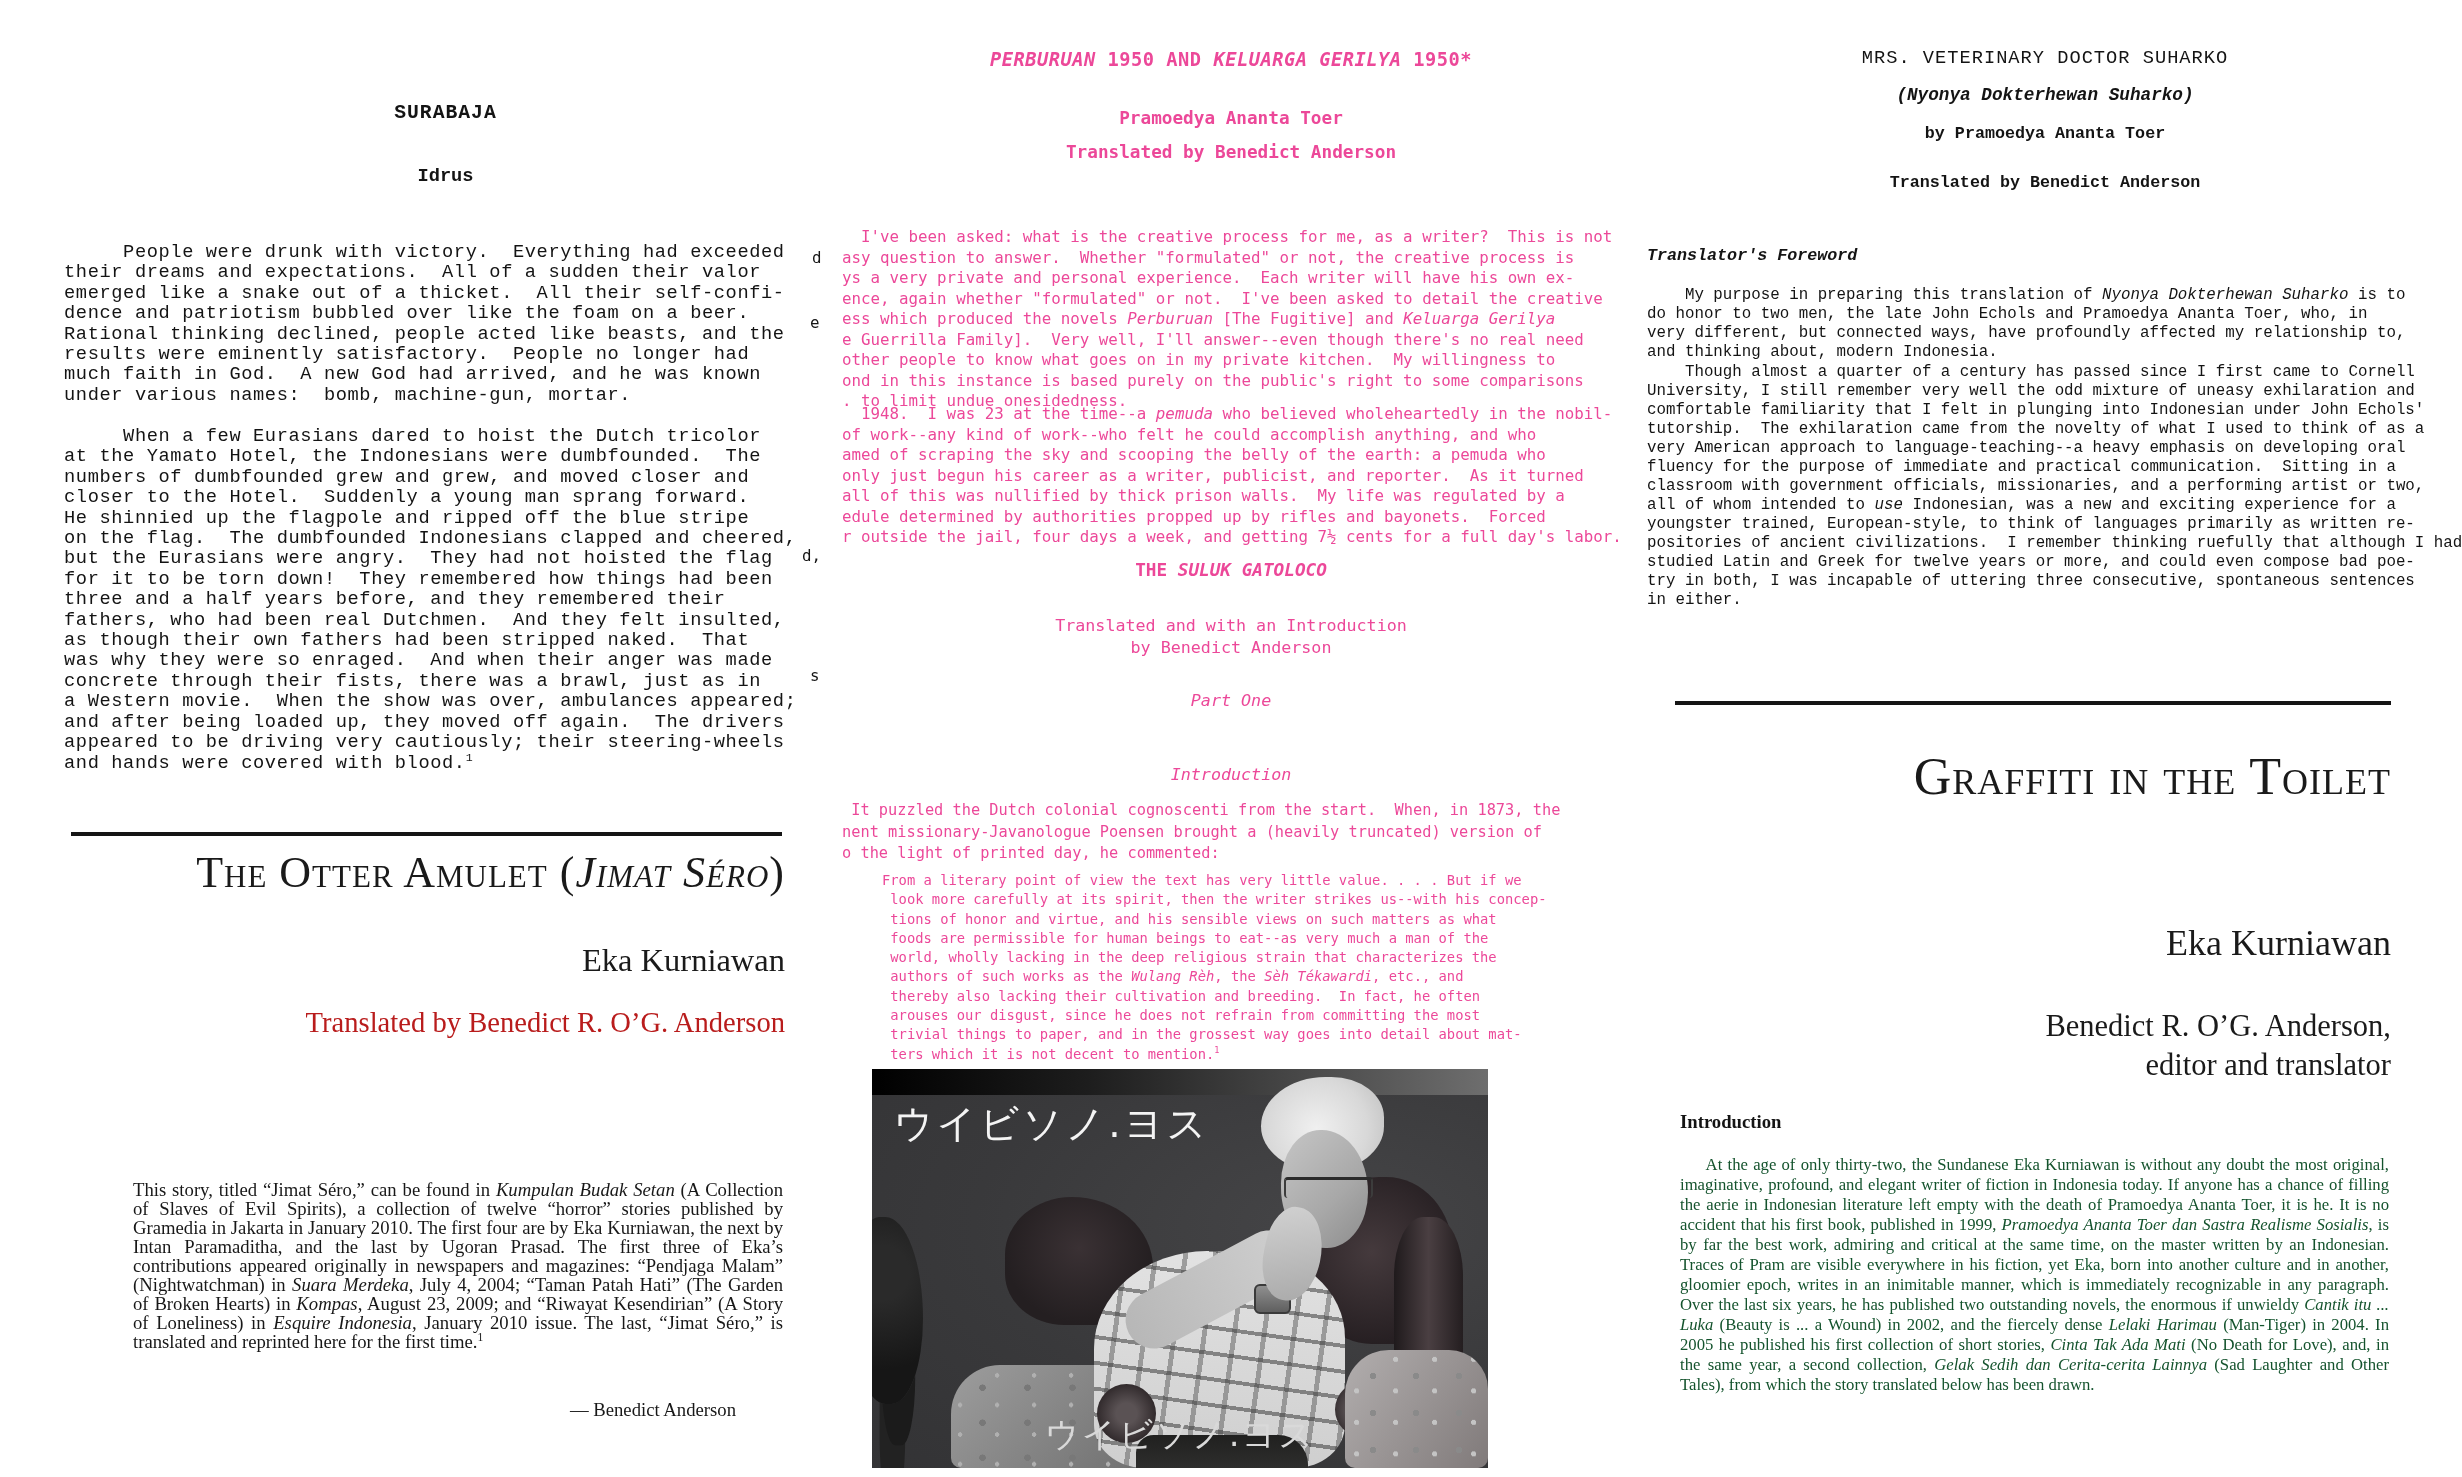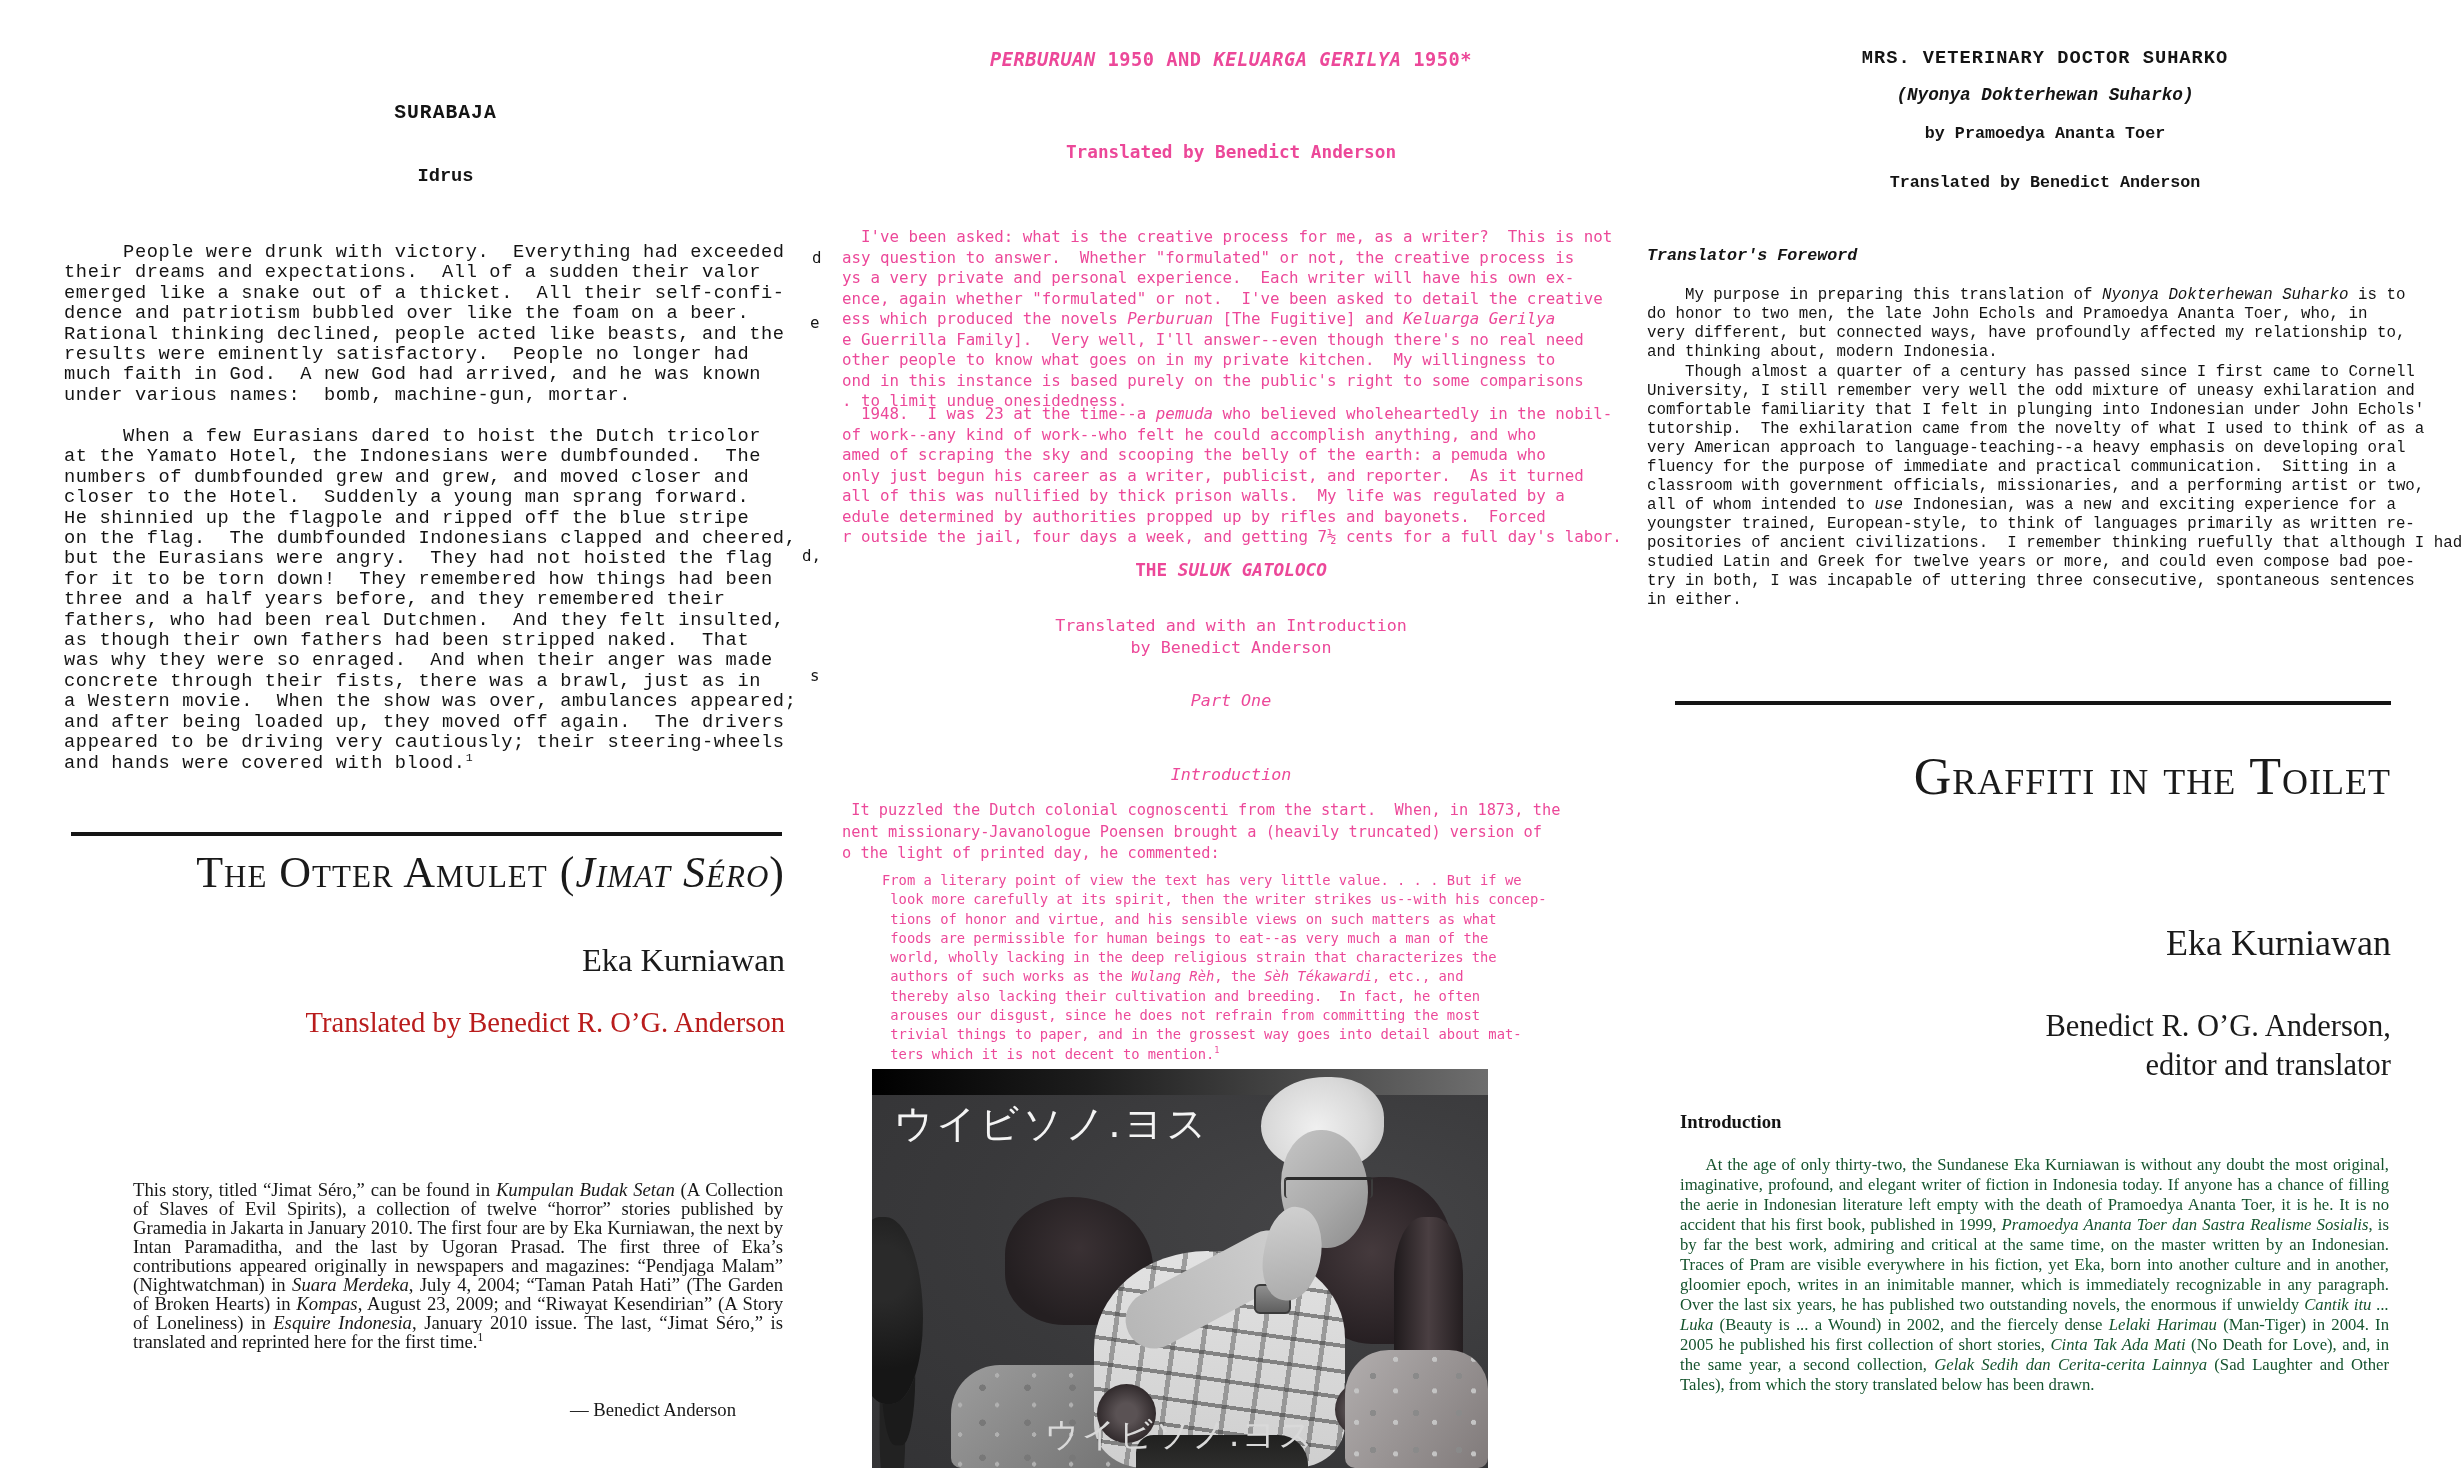--- a/index.html
+++ b/index.html
@@ -56,21 +56,21 @@
   .ph-armrest-r{left:473px;top:281px;width:143px;height:118px;border-radius:44px 39px 9.9px 9.9px;
      background:radial-gradient(circle at 30% 30%, #c4c4c4 7%, transparent 8%) 0 0/39px 31.5px,
                 radial-gradient(circle at 65% 70%, #8a8a8a 8%, transparent 9%) 0 0/43px 37px,
                 linear-gradient(125deg,#b2aeae,#807a7a);}
   .ph-scroll-l{left:225px;top:315px;width:59px;height:59px;background:radial-gradient(circle,#5a5254 25%,#322b2d 70%);border-radius:50%;}
   .ph-scroll-r{left:463px;top:313px;width:55px;height:55px;background:radial-gradient(circle,#6a6264 25%,#3a3335 70%);border-radius:50%;}
   .ph-caption-top{left:21.7px;top:27.6px;font-family:"DejaVu Sans", sans-serif;font-size:39px;color:#f4f4f4;letter-spacing:3px;}
   .ph-caption-bottom{left:0;top:343px;width:616px;text-align:center;font-family:"DejaVu Sans", sans-serif;font-size:34px;color:#d9d9d9;letter-spacing:2px;}
   
   .rp-mono{font-family:"Liberation Mono", monospace;white-space:pre;color:#141414;}
-  .rp-title{left:1647px;top:47px;width:796px;text-align:center;font-size:18.7px;font-weight:bold;letter-spacing:1px;}
+  .rp-title{left:1647px;top:47px;width:796px;text-align:center;font-size:18.7px;font-weight:normal;letter-spacing:1px;}
   .rp-sub{left:1647px;top:85px;width:796px;text-align:center;font-size:17.7px;font-style:italic;font-weight:bold;}
   .rp-by{left:1647px;top:124px;width:796px;text-align:center;font-size:16.7px;font-weight:bold;}
   .rp-trans{left:1647px;top:173px;width:796px;text-align:center;font-size:16.7px;font-weight:bold;}
   .rp-fwhead{left:1647px;top:246px;font-size:16.7px;font-style:italic;font-weight:bold;}
   .rp-para{left:1647px;font-size:15.8px;line-height:19px;}
   .rp-rule{left:1675px;top:701px;width:716px;height:3.9px;background:#151515;}
   .graffiti-title{left:1675px;top:747px;width:716px;text-align:right;font-size:52px;}
   .graffiti-author{left:1675px;top:922px;width:716px;text-align:right;font-size:36px;color:#1a1a1a;}
   .graffiti-editor{left:1675px;top:1007px;width:716px;text-align:right;font-size:30.5px;line-height:39px;white-space:pre-line;color:#1a1a1a;}
   .rp-inthead{left:1680px;top:1111px;font-size:18.7px;font-weight:bold;color:#141414;}
@@ -110,20 +110,21 @@
 and hands were covered with blood.</span><span class="seg-sup">1</span></div>
 
   <div class="abs lp-rule"></div>
   <div class="abs serif-head otter-title"><span>The Otter Amulet (</span><span class="seg-i">Jimat Séro</span><span>)</span></div>
   <div class="abs otter-author">Eka Kurniawan</div>
   <div class="abs otter-trans">Translated by Benedict R. O’G. Anderson</div>
   <div class="abs lp-note"><span>This story, titled “Jimat Séro,” can be found in </span><span class="seg-i">Kumpulan Budak Setan</span><span> (A Collection of Slaves of Evil Spirits), a collection of twelve “horror” stories published by Gramedia in Jakarta in January 2010. The first four are by Eka Kurniawan, the next by Intan Paramaditha, and the last by Ugoran Prasad. The first three of Eka’s contributions appeared originally in newspapers and magazines: “Pendjaga Malam” (Nightwatchman) in </span><span class="seg-i">Suara Merdeka</span><span>, July 4, 2004; “Taman Patah Hati” (The Garden of Broken Hearts) in </span><span class="seg-i">Kompas</span><span>, August 23, 2009; and “Riwayat Kesendirian” (A Story of Loneliness) in </span><span class="seg-i">Esquire Indonesia</span><span>, January 2010 issue. The last, “Jimat Séro,” is translated and reprinted here for the first time.</span><span class="seg-sup">1</span></div>
   <div class="abs lp-byline">— Benedict Anderson</div>
 
   <div class="abs mp-mono mp-title"><span class="seg-i">PERBURUAN</span><span> 1950 AND </span><span class="seg-i">KELUARGA GERILYA</span><span> 1950*</span></div>
+  <div class="abs mp-mono mp-center" style="top:108px;">Pramoedya Ananta Toer</div>
   <div class="abs mp-mono mp-center" style="top:142px;">Translated by Benedict Anderson</div>
   <div class="abs mp-mono mp-para" style="top:227px;"><span>  I've been asked: what is the creative process for me, as a writer?  This is not
 asy question to answer.  Whether "formulated" or not, the creative process is
 ys a very private and personal experience.  Each writer will have his own ex-
 ence, again whether "formulated" or not.  I've been asked to detail the creative
 ess which produced the novels </span><span class="seg-i">Perburuan</span><span> [The Fugitive] and </span><span class="seg-i">Keluarga Gerilya</span><span>
 e Guerrilla Family].  Very well, I'll answer--even though there's no real need
 other people to know what goes on in my private kitchen.  My willingness to
 ond in this instance is based purely on the public's right to some comparisons
 . to limit undue onesidedness.</span></div>

